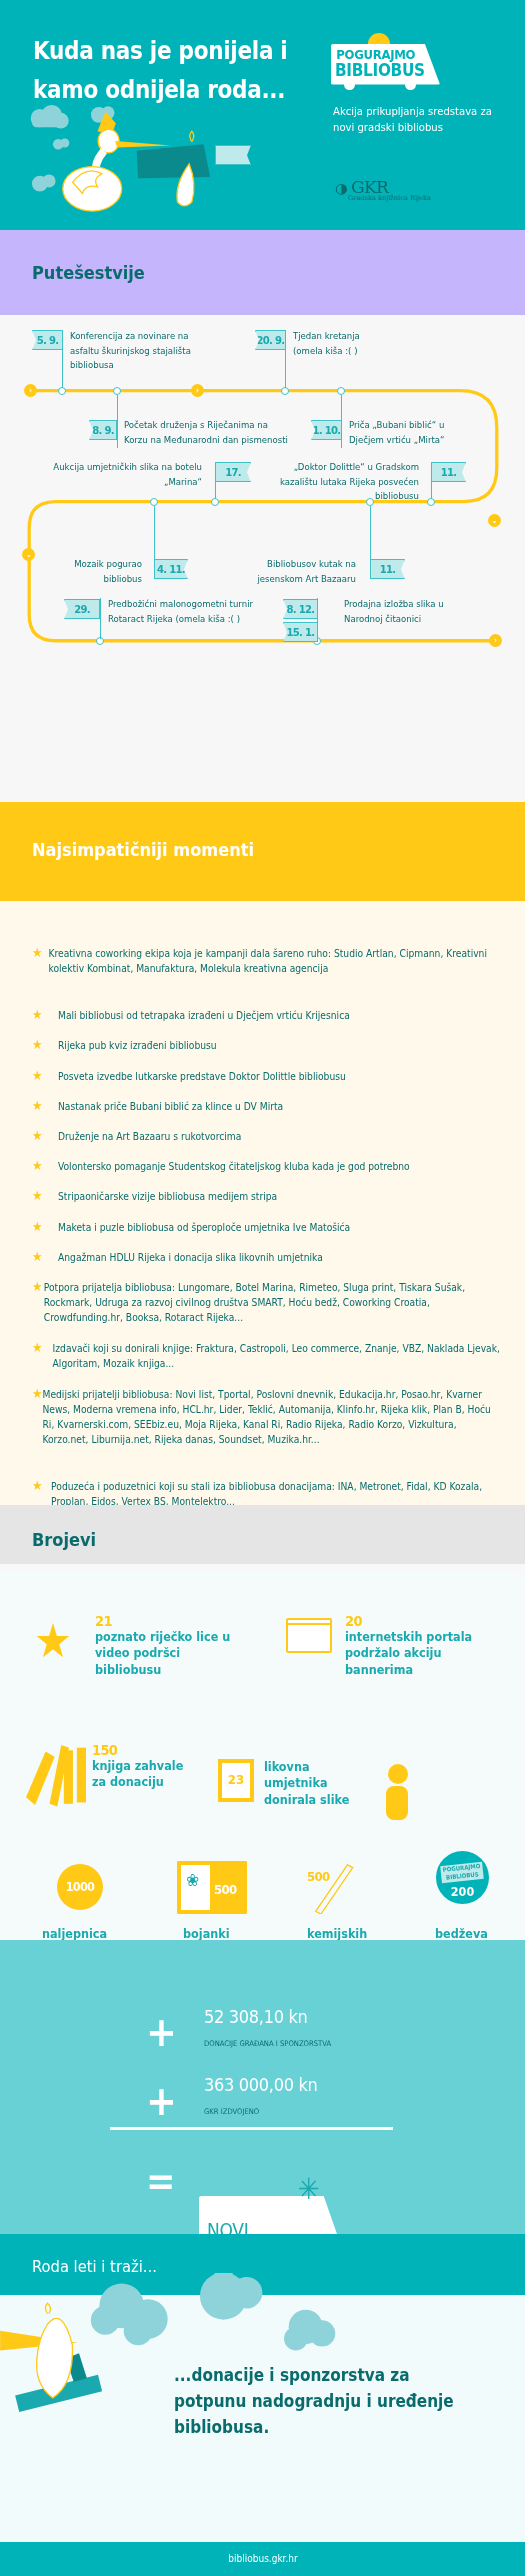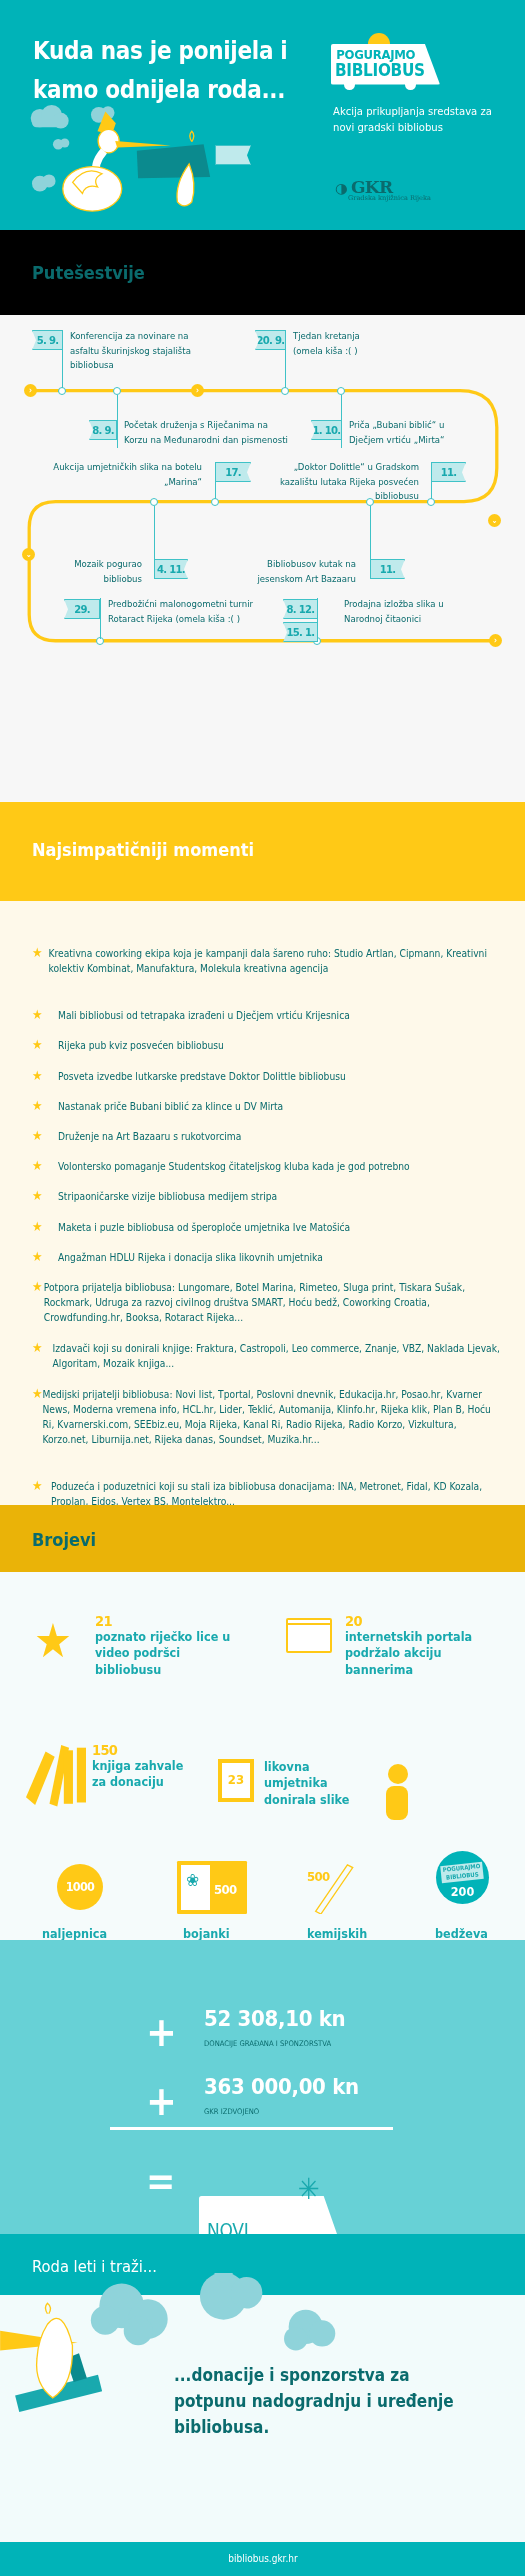--- a/index.html
+++ b/index.html
@@ -2,21 +2,21 @@
 <html style="font-size:10.5px"><head>
 <meta charset="utf-8">
 <style>
 *{box-sizing:border-box;margin:0;padding:0}
 body{width:526px;height:2576px;font-family:"DejaVu Sans Condensed","DejaVu Sans",sans-serif;background:#f8f8f8;position:relative;overflow:hidden}
 .abs{position:absolute}
 .hero{position:absolute;left:0;top:0;width:526px;height:237px;background:#00b3b8}
 .hero-title{position:absolute;left:33px;top:32px;width:276px;color:#fff;font-size:24px;font-weight:bold;line-height:39px;letter-spacing:-0.3px}
 .hero-sub{position:absolute;left:333px;top:104px;color:#fff;font-size:11.2px;line-height:16.4px;width:164px}
 .gkr{position:absolute;left:335px;top:177px;color:#0a6b6d;font-family:"DejaVu Serif",serif}
-.gkr .big{font-size:17px;font-weight:bold;letter-spacing:-0.7px}
+.gkr .big{font-size:17px;font-weight:normal;letter-spacing:-0.7px}
 .gkr .small{font-size:6.6px;margin-left:13px;display:block;margin-top:-2.6px}
 .sec-head{position:absolute;left:0;width:526px;height:99px}
 .sec-head .t{position:absolute;left:32px;top:42px;font-size:18px}
 .timeline{position:absolute;left:0;top:315px;width:526px;height:486px;background:#f7f7f7}
 .flag{position:absolute;height:20.4px;background:#bfeaec;border:0.7px solid #3fc2c7;color:#19a9ae;font-weight:bold;font-size:11.2px;line-height:19px;text-align:center;letter-spacing:-0.7px}
 .flag.l{clip-path:polygon(0 0,100% 0,100% 100%,0 100%,4px 50%)}
 .flag.r{clip-path:polygon(0 0,100% 0,calc(100% - 4px) 50%,100% 100%,0 100%)}
 .ev{position:absolute;color:#0a6b6d;font-size:9.5px;line-height:14.5px}
 .ev.ra{text-align:right}
 .stem{position:absolute;width:0.7px;background:#3fc2c7}
@@ -24,21 +24,21 @@
 .arrow{position:absolute;width:13px;height:13px;border-radius:50%;background:#ffc916;color:#fff;font-size:8px;line-height:13px;text-align:center;font-weight:bold}
 .moments{position:absolute;left:0;top:901px;width:526px;height:610px;background:#fef9ea}
 .m-item{position:absolute;left:32px;display:flex;width:473px}
 .m-star{color:#ffc916;font-size:13px;width:26px;line-height:14.5px}
 .m-text{color:#0a6b6d;font-size:10.2px;line-height:15px}
 .stats{position:absolute;left:0;top:1572px;width:526px;height:368px;background:#f5fbfb}
 .num-y{color:#ffc916;font-weight:bold;font-size:14.5px;letter-spacing:-0.7px}
 .lbl-t{color:#19a9ae;font-weight:bold;font-size:12.5px;line-height:16.4px}
 .money{position:absolute;left:0;top:1940px;width:526px;height:294px;background:#67d1d6}
 .plus{position:absolute;font-size:41px;font-weight:bold;line-height:41px}
-.amt{position:absolute;color:#fff;font-weight:bold;font-size:22px;letter-spacing:-0.3px}
+.amt{position:absolute;color:#fff;font-weight:normal;font-size:18px;letter-spacing:-0.3px}
 .amt-l{position:absolute;color:#0a6b6d;font-size:7.6px;letter-spacing:0}
 .roda{position:absolute;left:0;top:2234px;width:526px;height:342px}
 .footer{position:absolute;left:0;top:2542px;width:526px;height:34px;background:#00b3b8;color:#fff;text-align:center;font-size:10px;line-height:34px}
 </style>
 </head>
 <body>
 
 <section class="hero">
   <h1 class="hero-title">Kuda nas je ponijela i kamo odnijela roda...</h1>
 
@@ -77,21 +77,21 @@
     <div class="abs" style="left:4px;top:29px;color:#00b3b8;font-weight:bold;font-size:17px;line-height:17px;letter-spacing:-0.3px">BIBLIOBUS</div>
   </div>
   <p class="hero-sub">Akcija prikupljanja sredstava za novi gradski bibliobus</p>
   <div class="gkr">
     <span style="font-size:14.5px;color:#0a6b6d">◑</span>
     <span class="big">GKR</span>
     <span class="small">Gradska knjižnica Rijeka</span>
   </div>
 </section>
 
-<div class="sec-head" style="top:230px;height:85px;background:#000000">
+<div class="sec-head" style="top:230px;height:85px;background:#c4b5fd">
   <h2 class="t" style="top:32px;color:#0a6b6d">Putešestvije</h2>
 </div>
 
 <section class="timeline">
   <svg class="abs" style="left:0;top:0" width="526" height="486" viewBox="0 0 800 740">
     <path d="M46 115 H700 Q756 115 756 171 V233 Q756 284 706 284 H84 Q44 284 44 324 V456 Q44 496 84 496 H754" fill="none" stroke="#ffc916" stroke-width="5"></path>
   </svg>
 
   <div class="arrow" style="left:24px;top:69px">›</div>
   <div class="arrow" style="left:191px;top:69px">›</div>
@@ -164,21 +164,21 @@
   <div class="m-item" style="top:45px">
       <span class="m-star">★</span>
       <span class="m-text">Kreativna coworking ekipa koja je kampanji dala šareno ruho: Studio Artlan, Cipmann, Kreativni kolektiv Kombinat, Manufaktura, Molekula kreativna agencija</span>
     </div>
   <div class="m-item" style="top:107px">
       <span class="m-star">★</span>
       <span class="m-text">Mali bibliobusi od tetrapaka izrađeni u Dječjem vrtiću Krijesnica</span>
     </div>
   <div class="m-item" style="top:137px">
       <span class="m-star">★</span>
-      <span class="m-text">Rijeka pub kviz posvećen bibliobusu</span>
+      <span class="m-text">Rijeka pub kviz izrađeni bibliobusu</span>
     </div>
   <div class="m-item" style="top:168px">
       <span class="m-star">★</span>
       <span class="m-text">Posveta izvedbe lutkarske predstave Doktor Dolittle bibliobusu</span>
     </div>
   <div class="m-item" style="top:198px">
       <span class="m-star">★</span>
       <span class="m-text">Nastanak priče Bubani biblić za klince u DV Mirta</span>
     </div>
   <div class="m-item" style="top:228px">
@@ -212,21 +212,21 @@
   <div class="m-item" style="top:486px">
       <span class="m-star">★</span>
       <span class="m-text">Medijski prijatelji bibliobusa: Novi list, Tportal, Poslovni dnevnik, Edukacija.hr, Posao.hr, Kvarner News, Moderna vremena info, HCL.hr, Lider, Teklić, Automanija, Klinfo.hr, Rijeka klik, Plan B, Hoću Ri, Kvarnerski.com, SEEbiz.eu, Moja Rijeka, Kanal Ri, Radio Rijeka, Radio Korzo, Vizkultura, Korzo.net, Liburnija.net, Rijeka danas, Soundset, Muzika.hr...</span>
     </div>
   <div class="m-item" style="top:578px">
       <span class="m-star">★</span>
       <span class="m-text">Poduzeća i poduzetnici koji su stali iza bibliobusa donacijama: INA, Metronet, Fidal, KD Kozala, Proplan, Eidos, Vertex BS, Montelektro...</span>
     </div>
 </section>
 
-<div class="sec-head" style="top:1505px;height:67px;background:#eab308">
+<div class="sec-head" style="top:1505px;height:59px;background:#e5e5e5">
   <h2 class="t" style="top:24px;color:#0a6b6d">Brojevi</h2>
 </div>
 
 <section class="stats">
 
   <div class="abs" style="left:34px;top:46px;font-size:47px;color:#ffc916;line-height:46px">★</div>
   <div class="abs" style="left:95px;top:41px">
     <div class="num-y">21</div>
     <div class="lbl-t" style="width:138px">poznato riječko lice u video podršci bibliobusu</div>
   </div>

